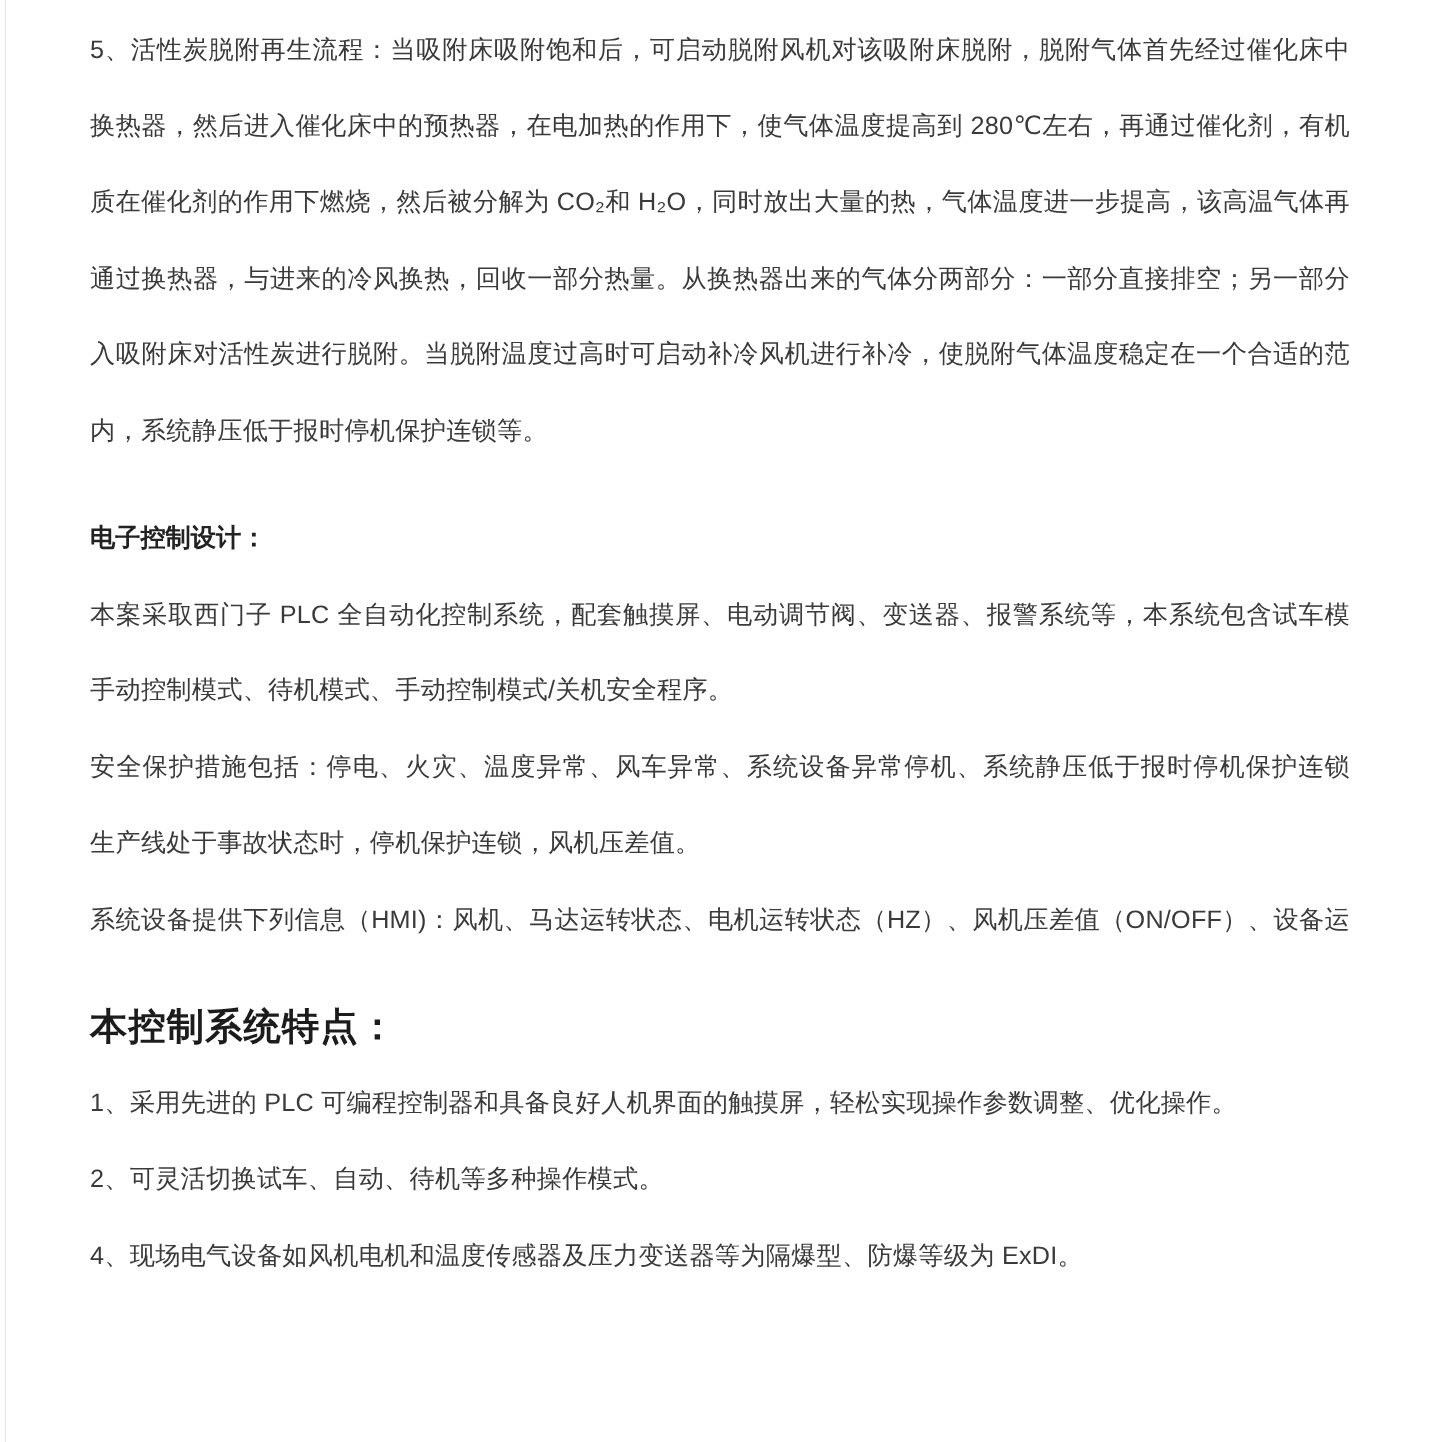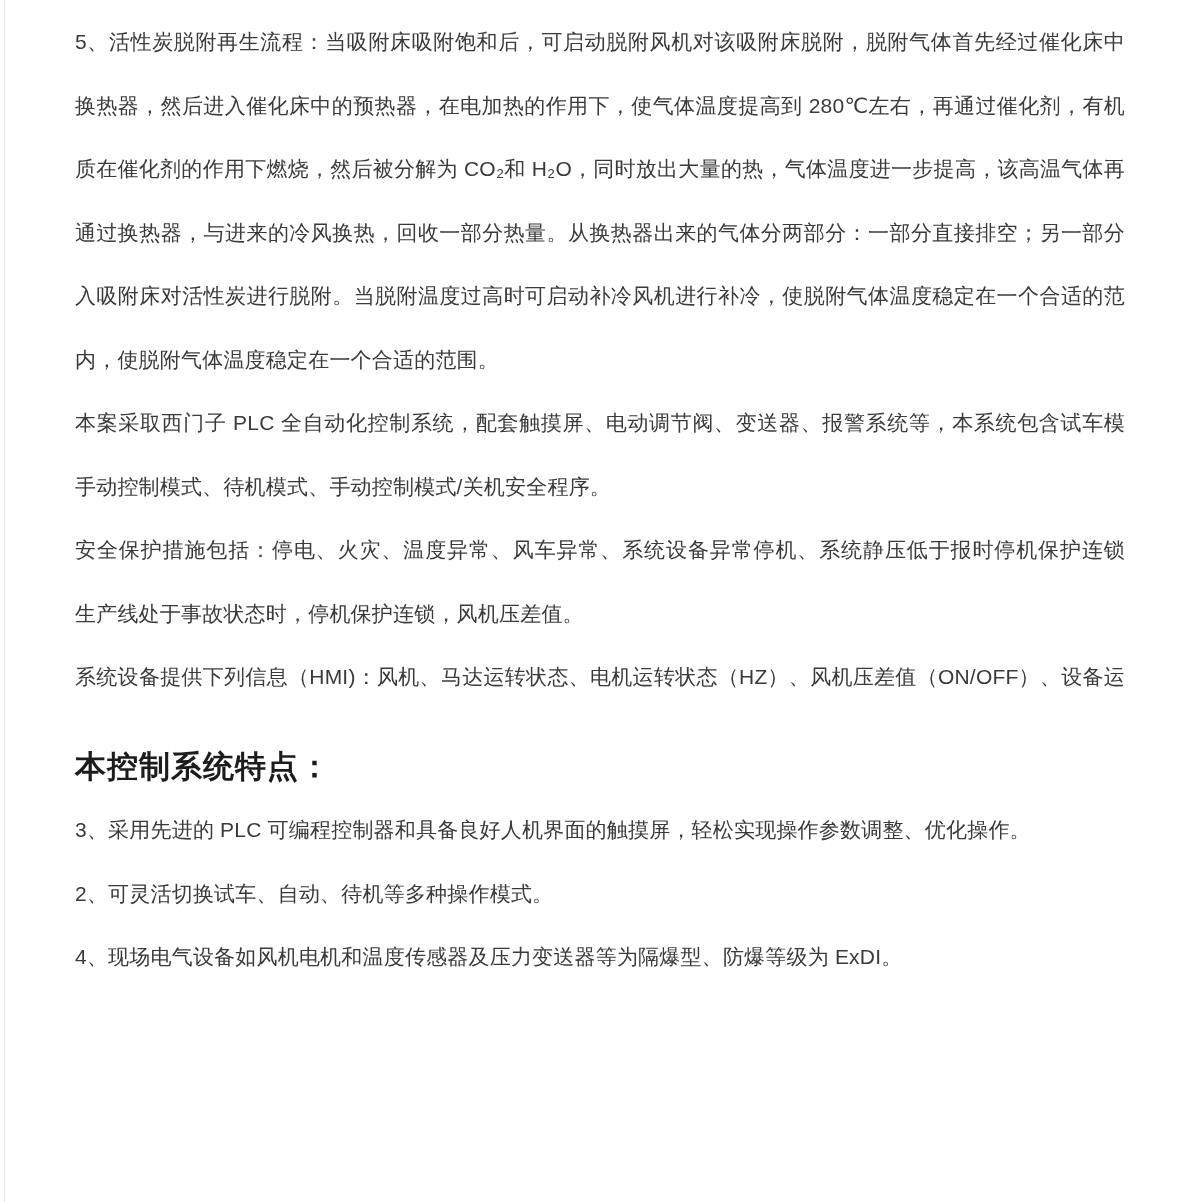--- a/index.html
+++ b/index.html
@@ -66,25 +66,26 @@
 <body>
 
 <div class="page">
   <div class="edge-line"></div>
 
   <div class="line justify">5、活性炭脱附再生流程：当吸附床吸附饱和后，可启动脱附风机对该吸附床脱附，脱附气体首先经过催化床中的</div>
   <div class="line justify">换热器，然后进入催化床中的预热器，在电加热的作用下，使气体温度提高到 280℃左右，再通过催化剂，有机物</div>
   <div class="line justify">质在催化剂的作用下燃烧，然后被分解为 CO₂和 H₂O，同时放出大量的热，气体温度进一步提高，该高温气体再次</div>
   <div class="line justify">通过换热器，与进来的冷风换热，回收一部分热量。从换热器出来的气体分两部分：一部分直接排空；另一部分进</div>
   <div class="line justify">入吸附床对活性炭进行脱附。当脱附温度过高时可启动补冷风机进行补冷，使脱附气体温度稳定在一个合适的范围</div>
-  <div class="line">内，使脱附气体温度稳定在一个合适的范围。</div>
+  <div class="line">内，系统静压低于报时停机保护连锁等。</div>
 
+  <div class="h-small">电子控制设计：</div>
   <div class="line justify">本案采取西门子 PLC 全自动化控制系统，配套触摸屏、电动调节阀、变送器、报警系统等，本系统包含试车模式、</div>
   <div class="line">手动控制模式、待机模式、手动控制模式/关机安全程序。</div>
   <div class="line justify">安全保护措施包括：停电、火灾、温度异常、风车异常、系统设备异常停机、系统静压低于报时停机保护连锁等。</div>
   <div class="line">生产线处于事故状态时，停机保护连锁，风机压差值。</div>
   <div class="line justify">系统设备提供下列信息（HMI)：风机、马达运转状态、电机运转状态（HZ）、风机压差值（ON/OFF）、设备运转</div>
 
   <div class="h-large">本控制系统特点：</div>
-  <div class="line">3、采用先进的 PLC 可编程控制器和具备良好人机界面的触摸屏，轻松实现操作参数调整、优化操作。</div>
+  <div class="line">1、采用先进的 PLC 可编程控制器和具备良好人机界面的触摸屏，轻松实现操作参数调整、优化操作。</div>
   <div class="line">2、可灵活切换试车、自动、待机等多种操作模式。</div>
   <div class="line">4、现场电气设备如风机电机和温度传感器及压力变送器等为隔爆型、防爆等级为 ExDI。</div>
 </div>
 
 </body></html>

